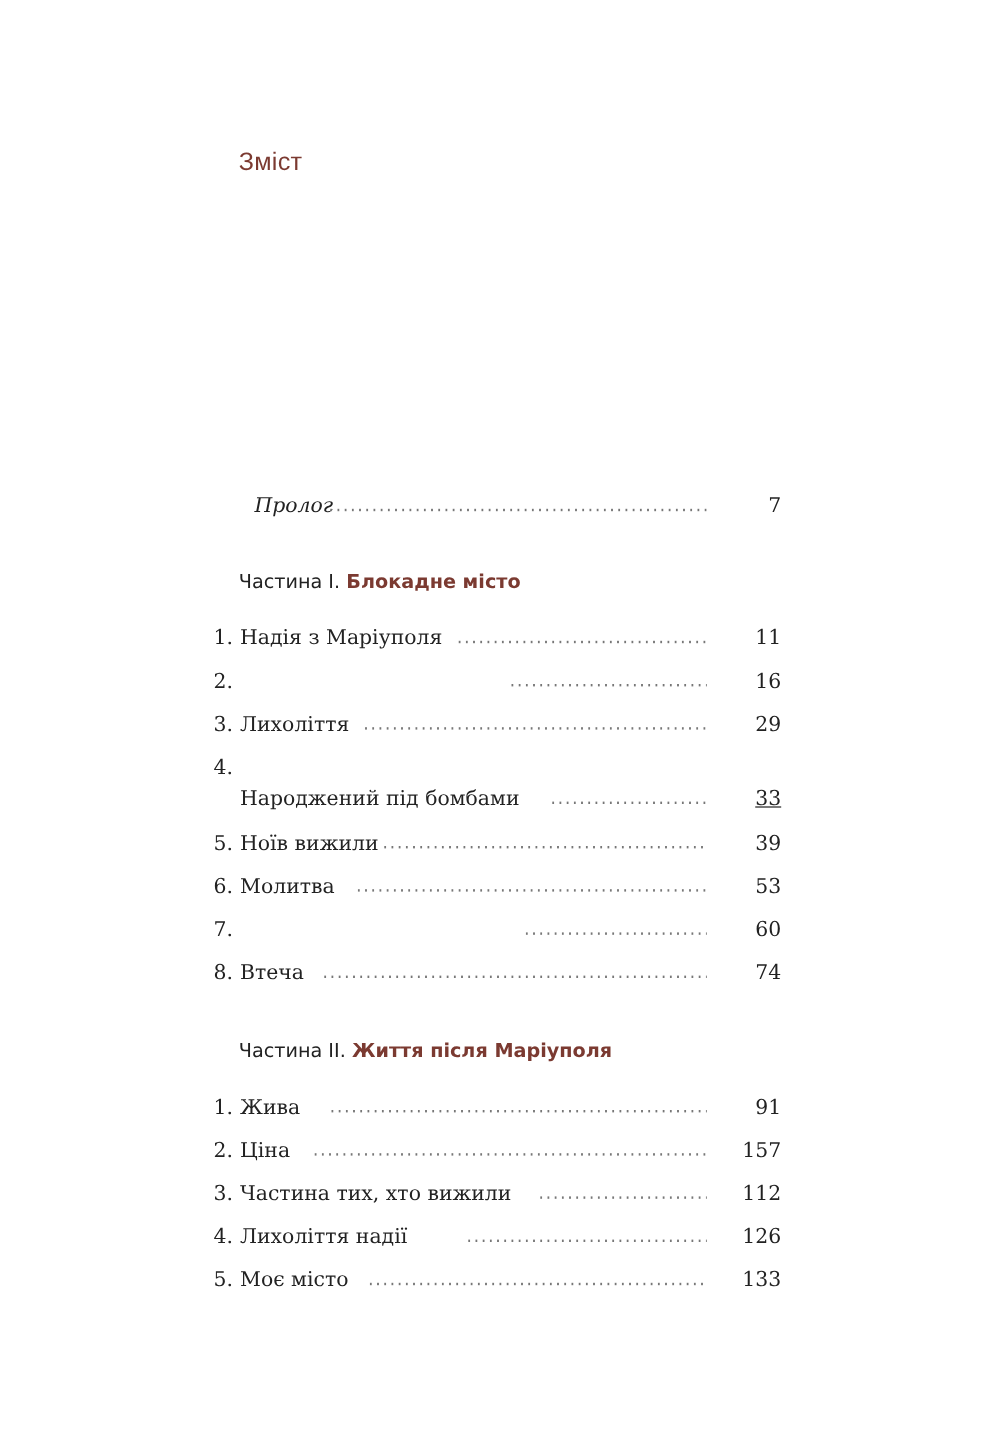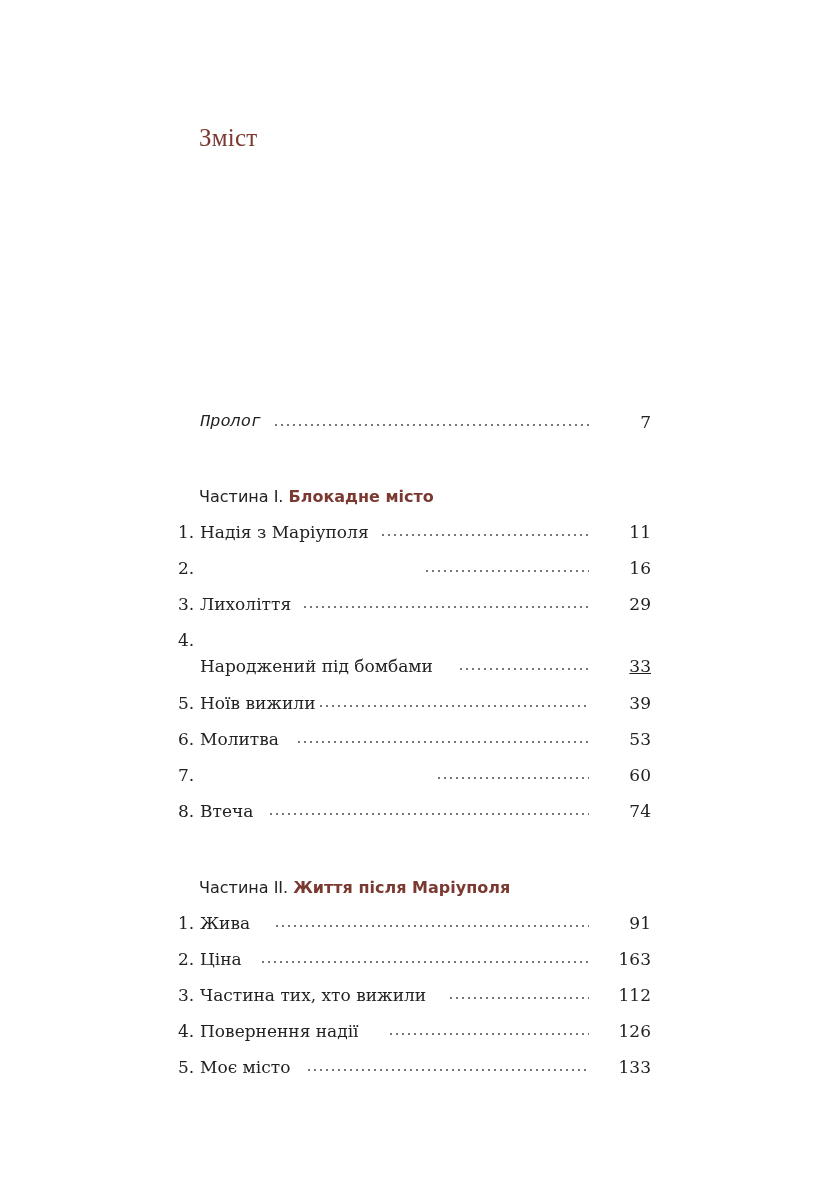--- a/index.html
+++ b/index.html
@@ -1,29 +1,29 @@
 <!DOCTYPE html>
 <html><head>
   <meta charset="utf-8">
   <style>
     html, body { margin: 0; padding: 0; background: #ffffff; }
     body { width: 821px; height: 1200px; position: relative; overflow: hidden;
            font-family: "DejaVu Serif", serif; color: #222; }
-    .title { position: absolute; left: 199px; top: 124px; font-family: Liberation Serif, serif;
-             font-size: 25px; color: #7b3a31; letter-spacing: 0.2px; }
+    .title { position: absolute; left: 199px; top: 124px; font-family: Liberation Sans, sans-serif;
+             font-size: 21px; color: #7b3a31; letter-spacing: 0.2px; }
     .row { position: absolute; left: 178px; width: 473px; height: 24px; font-size: 17px; line-height: 24px; }
     .row .num { position: absolute; left: 0; top: 0; }
     .row .text { position: absolute; left: 22px; top: 0; white-space: nowrap; }
     .row .text2 { position: absolute; left: 22px; top: 26px; white-space: nowrap; }
     .row .dots { position: absolute; top: 14px; height: 2px; right: 62px;
                  background-image: radial-gradient(circle, #777 0.8px, transparent 1px);
                  background-size: 6px 2px; background-repeat: repeat-x; }
     .row .page { position: absolute; right: 0; top: 0; text-align: right; }
-    .prolog .text { left: 22px; font-style: italic; font-family: Liberation Mono, monospace; }
-    .part { position: absolute; left: 199px; font-family: "DejaVu Sans", sans-serif; font-size: 16px; color: #222; margin-top: 12px; }
+    .prolog .text { left: 34px; font-style: italic; }
+    .part { position: absolute; left: 199px; font-family: "DejaVu Sans", sans-serif; font-size: 16px; color: #222; }
     .part .part-title { color: #7b3a31; font-weight: bold; }
   </style>
 </head>
 <body>
 
 <div class="title">Зміст</div>
 
 <div class="row prolog" style="top:410px;">
   <span class="text">Пролог</span>
   <span class="dots" style="left:95px;"></span>
@@ -90,31 +90,31 @@
 <div class="row" style="top:911px;">
   <span class="num">1.</span>
   <span class="text">Жива</span>
   <span class="dots" style="left:96px;"></span>
   <span class="page">91</span>
 </div>
 <div class="row" style="top:947px;">
   <span class="num">2.</span>
   <span class="text">Ціна</span>
   <span class="dots" style="left:82px;"></span>
-  <span class="page">163</span>
+  <span class="page">157</span>
 </div>
 <div class="row" style="top:983px;">
   <span class="num">3.</span>
   <span class="text">Частина тих, хто вижили</span>
   <span class="dots" style="left:270px;"></span>
   <span class="page">112</span>
 </div>
 <div class="row" style="top:1019px;">
   <span class="num">4.</span>
-  <span class="text">Повернення надії</span>
+  <span class="text">Лихоліття надії</span>
   <span class="dots" style="left:210px;"></span>
   <span class="page">126</span>
 </div>
 <div class="row" style="top:1055px;">
   <span class="num">5.</span>
   <span class="text">Моє місто</span>
   <span class="dots" style="left:128px;"></span>
   <span class="page">133</span>
 </div>
 

